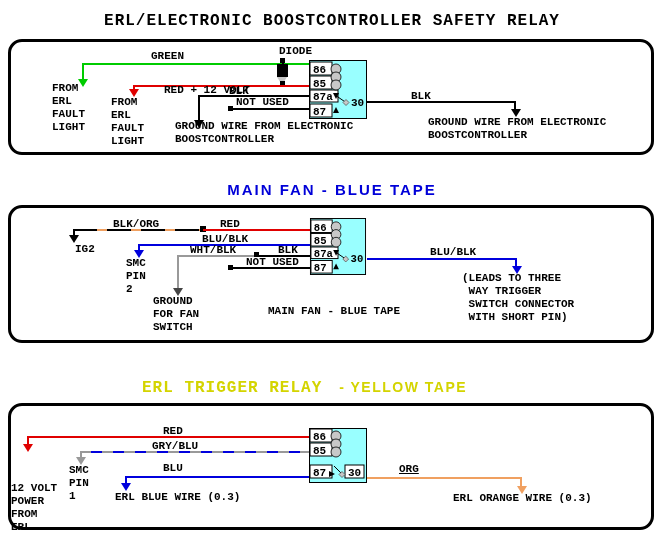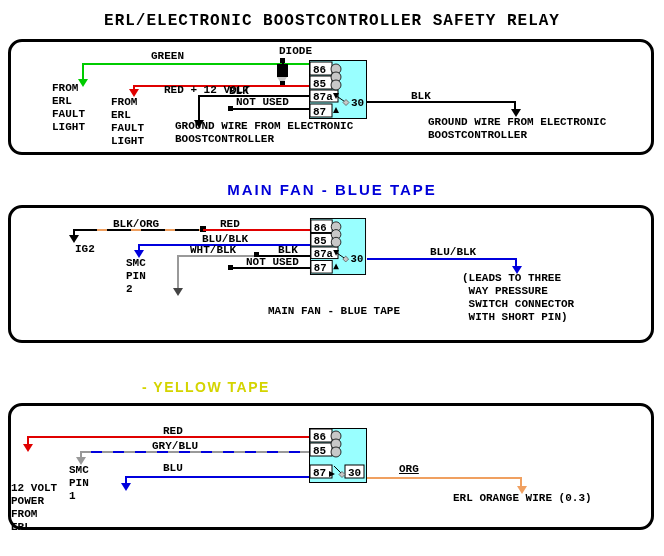--- a/index.html
+++ b/index.html
@@ -134,20 +134,23 @@
   <div class="dot" style="left:254px;top:252px;"></div>
   <div class="wh" style="left:257px;top:255px;width:54px;color:#000;"></div>
   <div class="wv" style="left:177px;top:255px;height:34px;color:var(--gray);"></div>
   <div class="adown" style="left:173px;top:288px;color:var(--dark-gray);"></div>
   <div class="lbl" style="left:190px;top:244px;">WHT/BLK</div>
   <div class="lbl" style="left:278px;top:244px;">BLK</div>
 
   <div class="wh" style="left:231px;top:267px;width:80px;color:#000;"></div>
   <div class="dot" style="left:228px;top:265px;"></div>
   <div class="lbl" style="left:246px;top:256px;">NOT USED</div>
+  <div class="lbl" style="left:153px;top:295px;">GROUND
+FOR FAN
+SWITCH</div>
 
   <svg class="relay" style="left:309px;top:218px;" width="58" height="57" viewBox="0 0 58 59">
     <rect class="body" x="0.5" y="0.5" width="57" height="58"></rect>
     <rect class="pin" x="1" y="2" width="22" height="13"></rect>
     <text x="4" y="13">86</text>
     <rect class="pin" x="1" y="16" width="22" height="13"></rect>
     <text x="4" y="27">85</text>
     <rect class="pin" x="1" y="30" width="28" height="12"></rect>
     <text x="4" y="40">87a</text>
     <rect class="pin" x="1" y="44" width="22" height="13"></rect>
@@ -160,26 +163,27 @@
     <line x1="27.5" y1="36" x2="37" y2="42.5"></line>
     <polygon class="diam" points="37,39.5 40,42.5 37,45.5 34,42.5"></polygon>
     <text x="42" y="46">30</text>
   </svg>
 
   <div class="wh" style="left:367px;top:258px;width:150px;color:var(--blue);"></div>
   <div class="wv" style="left:515px;top:258px;height:9px;color:var(--blue);"></div>
   <div class="adown" style="left:512px;top:266px;color:var(--blue);"></div>
   <div class="lbl" style="left:430px;top:246px;">BLU/BLK</div>
   <div class="lbl" style="left:462px;top:272px;">(LEADS TO THREE
- WAY PRESSURE
+ WAY TRIGGER
  SWITCH CONNECTOR
  WITH SHORT PIN)</div>
   <div class="lbl" style="left:268px;top:305px;">MAIN FAN - BLUE TAPE</div>
 
   <div class="title-yellow">
+    <span class="p1">ERL TRIGGER RELAY</span>
     <span class="p2">- YELLOW TAPE</span>
   </div>
 
   <div class="panel" style="top:403px;height:127px;"></div>
 
   <div class="wh" style="left:27px;top:436px;width:284px;color:var(--red);"></div>
   <div class="wv" style="left:27px;top:436px;height:9px;color:var(--red);"></div>
   <div class="adown" style="left:23px;top:444px;color:var(--red);"></div>
   <div class="lbl" style="left:163px;top:425px;">RED</div>
   <div class="lbl" style="left:11px;top:450px;margin-top:32px;">12 VOLT
@@ -192,20 +196,21 @@
   <div class="adown" style="left:76px;top:457px;color:var(--gray);"></div>
   <div class="lbl" style="left:152px;top:440px;">GRY/BLU</div>
   <div class="lbl" style="left:69px;top:464px;">SMC
 PIN
 1</div>
 
   <div class="wh" style="left:125px;top:476px;width:186px;color:var(--blue);"></div>
   <div class="wv" style="left:125px;top:476px;height:8px;color:var(--blue);"></div>
   <div class="adown" style="left:121px;top:483px;color:var(--blue);"></div>
   <div class="lbl" style="left:163px;top:462px;">BLU</div>
+  <div class="lbl" style="left:115px;top:491px;">ERL BLUE WIRE (0.3)</div>
 
   <svg class="relay" style="left:309px;top:428px;" width="58" height="55" viewBox="0 0 58 55">
     <rect class="body" x="0.5" y="0.5" width="57" height="54"></rect>
     <rect class="pin" x="1" y="1" width="22" height="13"></rect>
     <text x="4" y="12">86</text>
     <rect class="pin" x="1" y="15" width="22" height="13"></rect>
     <text x="4" y="26">85</text>
     <rect class="pin" x="1" y="37" width="22" height="13"></rect>
     <text x="4" y="48">87</text>
     <rect class="pin" x="36" y="37" width="19" height="13"></rect>

